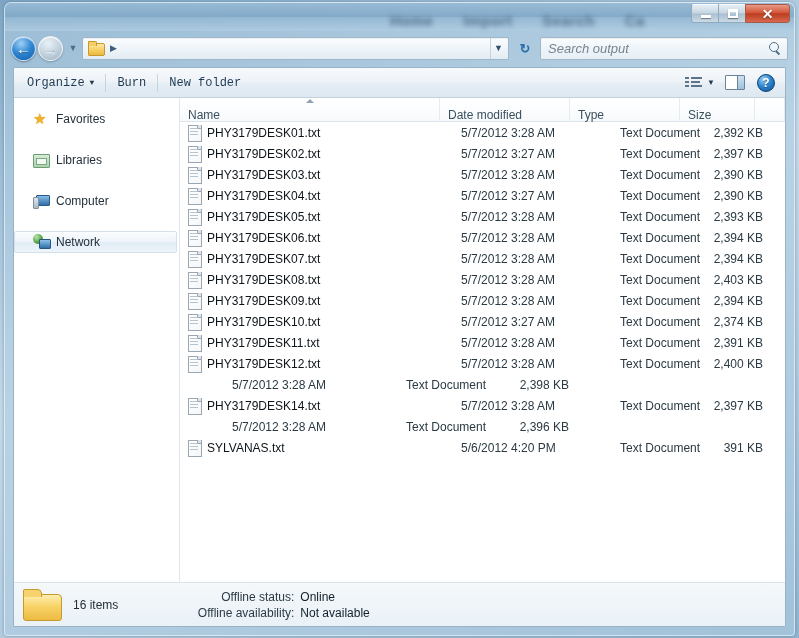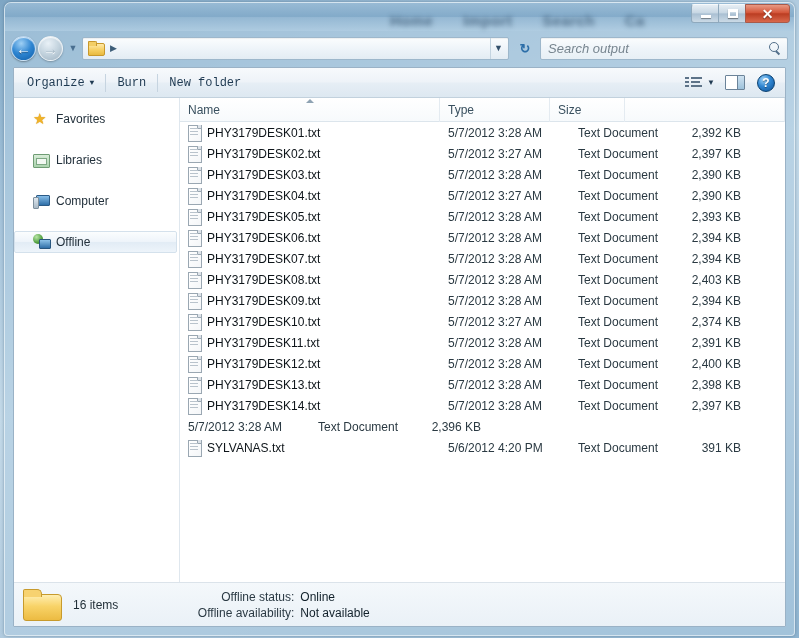--- a/index.html
+++ b/index.html
@@ -258,38 +258,38 @@
 
   
   .listpane { flex: 1; background: #fff; position: relative; overflow: hidden; }
   .colhead {
     height: 24px; display: flex; align-items: center;
     background: linear-gradient(to bottom, #ffffff 0%, #f7fafc 100%);
     border-bottom: 1px solid #dce5ec;
     font-size: 12px; color: #39505f;
   }
   .colhead .cell {
-    height: 24px; display: flex; align-items: center; padding-left: 8px;
+    height: 24px; display: flex; align-items: flex-end; padding-left: 8px;
     border-right: 1px solid #e4ebf1; position: relative;
   }
   .sortmark {
     position: absolute; left: 50%; top: 1px; transform: translateX(-50%);
     width: 0; height: 0; border-left: 4px solid transparent; border-right: 4px solid transparent;
     border-bottom: 4px solid #8fa3b3;
   }
   .c-name { width: 260px; }
   .c-date { width: 130px; }
   .c-type { width: 110px; }
   .c-size { width: 75px; }
   .c-pad  { flex: 1; }
 
   .row { height: 21px; display: flex; align-items: center; font-size: 12px; color: #0d1419; }
   .row .cell { height: 21px; display: flex; align-items: center; padding-left: 8px; }
   .row .c-name { gap: 6px; }
-  .row .c-date, .row .c-type { color: #2a3942; }
+  .row .c-date, .row .c-type { color: #2a3942; margin-left: 44px; }
   .row .c-size { justify-content: flex-end; padding-right: 14px; padding-left: 0; color: #2a3942; }
 
   .txtico { width: 13px; height: 15px; flex: none; position: relative; }
   .txtico:before {
     content: ""; position: absolute; left: 0; top: 0; width: 12px; height: 15px;
     background: linear-gradient(to bottom right, #ffffff 0%, #f4f6f8 100%);
     border: 1px solid #9aa7b2;
     box-shadow: inset 0 0 0 0 #fff;
   }
   .txtico:after {
@@ -414,29 +414,32 @@
         <div class="navitem">
           <span class="nav-ico ico-lib"></span>
           <span>Libraries</span>
         </div>
         <div class="navitem">
           <span class="nav-ico ico-pc"></span>
           <span>Computer</span>
         </div>
         <div class="navitem selected">
           <span class="nav-ico ico-net"></span>
-          <span>Offline</span>
+          <span>Network</span>
         </div>
       </div>
 
       <div class="listpane">
         <div class="colhead">
           <div class="cell c-name">
             <span class="sortmark"></span>
             <span>Name</span>
+          </div>
+          <div class="cell c-date">
+            <span>Date modified</span>
           </div>
           <div class="cell c-type">
             <span>Type</span>
           </div>
           <div class="cell c-size">
             <span>Size</span>
           </div>
           <div class="cell c-pad"></div>
         </div>
         <div id="rows">
@@ -578,26 +581,20 @@
                   <span class="fold"></span>
                 </span>
                 <span>PHY3179DESK12.txt</span>
               </div>
               <div class="cell c-date">5/7/2012 3:28 AM</div>
               <div class="cell c-type">Text Document</div>
               <div class="cell c-size">2,400 KB</div>
               <div class="cell c-pad"></div>
             </div>
             <div class="row">
-              <div class="cell c-name">
-                <span class="txtico">
-                  <span class="fold"></span>
-                </span>
-                <span>PHY3179DESK13.txt</span>
-              </div>
               <div class="cell c-date">5/7/2012 3:28 AM</div>
               <div class="cell c-type">Text Document</div>
               <div class="cell c-size">2,398 KB</div>
               <div class="cell c-pad"></div>
             </div>
             <div class="row">
               <div class="cell c-name">
                 <span class="txtico">
                   <span class="fold"></span>
                 </span>

